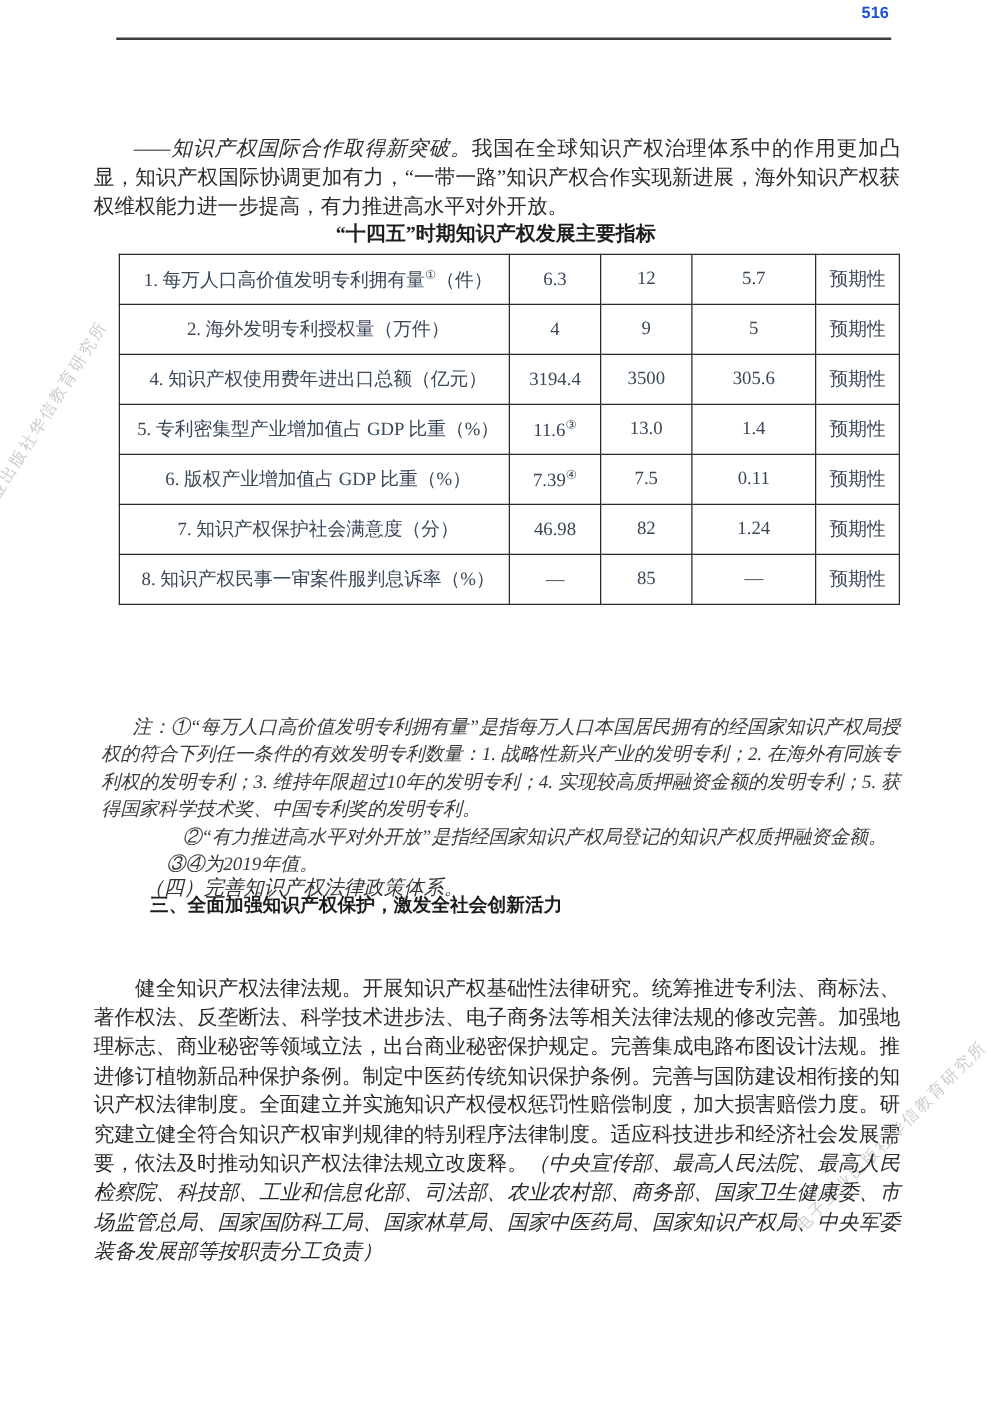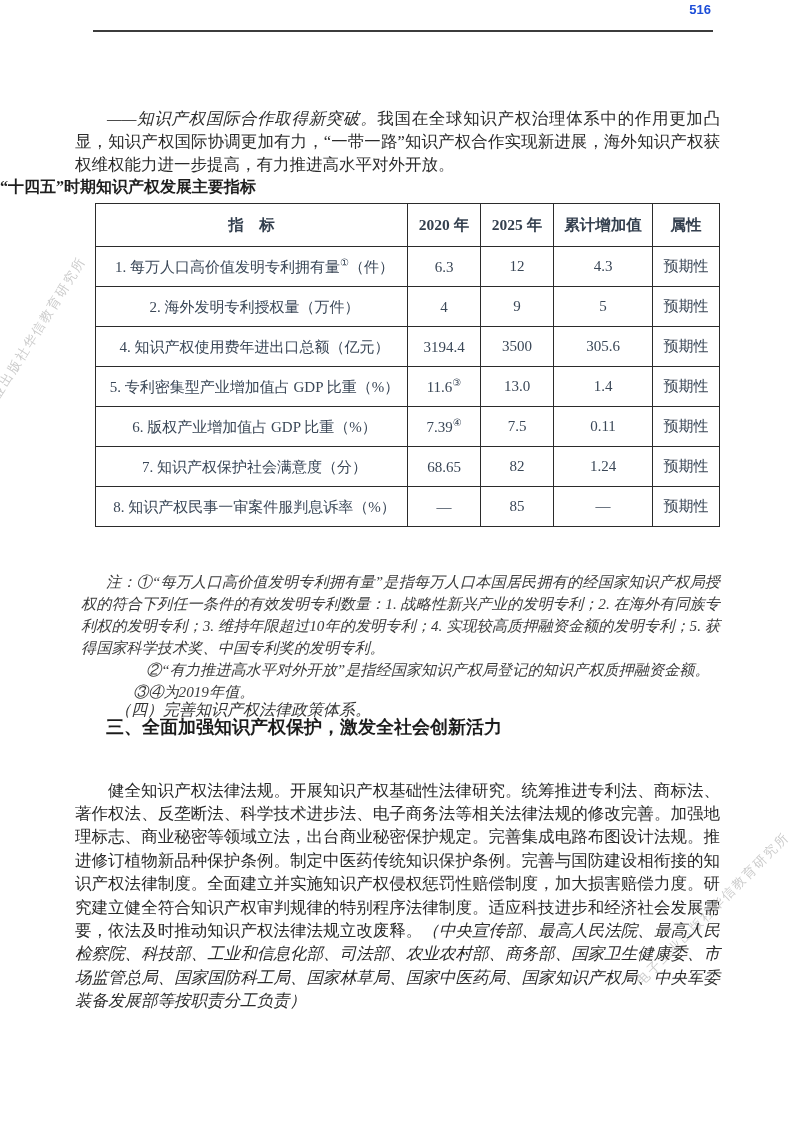--- a/index.html
+++ b/index.html
@@ -14,21 +14,21 @@
   .rule { position:absolute; top:30px; left:93px; width:620px; height:2px; background:#3c3c3c; }
 
   .intro {
     position:absolute; top:90px; left:75px; width:645px;
     font-size:16.5px; line-height:23.4px; text-align:justify; text-justify:inter-character;
     text-indent:32px; color:#2b2b2b;
   }
   .kai { font-style:italic; }
 
   .table-title {
-    position:absolute; top:177px; left:0; width:100%; text-align:left;
+    position:absolute; top:177px; left:0; width:100%; text-align:center;
     font-weight:700; font-size:16px; color:#1e1e1e;
   }
 
   table.ind-table {
     position:absolute; top:203px; left:95px; width:624px;
     border-collapse:collapse; table-layout:fixed;
     font-size:15px; color:#3a4757;
   }
   .ind-table th, .ind-table td {
     border:1px solid #2b2b2b; text-align:center; vertical-align:middle;
@@ -42,22 +42,22 @@
   .notes {
     position:absolute; top:571px; left:81px; width:639px;
     font-size:15.2px; line-height:22px; font-style:italic; color:#3b3b3b;
     text-align:justify; text-justify:inter-character;
   }
   .note-0 { text-indent:25px; }
   .note-1 { text-indent:65px; }
   .note-2 { text-indent:52px; }
 
   .sec-heading {
-    position:absolute; top:715px; left:61px; width:645px;
-    font-weight:700; font-size:18px; color:#1c1c1c; text-indent:45px;
+    position:absolute; top:715px; left:75px; width:645px;
+    font-weight:700; font-size:15px; color:#1c1c1c; text-indent:45px;
     font-family:"Liberation Sans", sans-serif;
   }
   .sub-heading {
     position:absolute; top:700px; left:75px; width:645px;
     font-style:italic; font-size:16px; color:#333; text-indent:40px;
   }
   .body-para {
     position:absolute; top:762px; left:75px; width:645px;
     font-size:16.5px; line-height:23.4px; text-align:justify; text-justify:inter-character;
     text-indent:33px; color:#2b2b2b;
@@ -91,32 +91,25 @@
 
     <table class="ind-table">
       <colgroup>
         <col style="width:312px">
           <col style="width:73px">
           <col style="width:73px">
           <col style="width:99px">
           <col style="width:67px">
       </colgroup>
       <tbody>
-          <tr>
-        <th>指　标</th>
-        <th>2020 年</th>
-        <th>2025 年</th>
-        <th>累计增加值</th>
-        <th>属性</th>
-      </tr>
       <tr>
         <td class="ind"><span>1. 每万人口高价值发明专利拥有量</span><span class="sup">①</span><span>（件）</span></td>
         <td><span>6.3</span><span class="sup"></span></td>
         <td>12</td>
-        <td>4.3</td>
+        <td>5.7</td>
         <td>预期性</td>
       </tr>
       <tr>
         <td class="ind"><span>2. 海外发明专利授权量（万件）</span><span class="sup"></span><span></span></td>
         <td><span>4</span><span class="sup"></span></td>
         <td>9</td>
         <td>5</td>
         <td>预期性</td>
       </tr>
       <tr>
@@ -135,21 +128,21 @@
       </tr>
       <tr>
         <td class="ind"><span>6. 版权产业增加值占 GDP 比重（%）</span><span class="sup"></span><span></span></td>
         <td><span>7.39</span><span class="sup">④</span></td>
         <td>7.5</td>
         <td>0.11</td>
         <td>预期性</td>
       </tr>
       <tr>
         <td class="ind"><span>7. 知识产权保护社会满意度（分）</span><span class="sup"></span><span></span></td>
-        <td><span>68.65</span><span class="sup"></span></td>
+        <td><span>46.98</span><span class="sup"></span></td>
         <td>82</td>
         <td>1.24</td>
         <td>预期性</td>
       </tr>
       <tr>
         <td class="ind"><span>8. 知识产权民事一审案件服判息诉率（%）</span><span class="sup"></span><span></span></td>
         <td><span>—</span><span class="sup"></span></td>
         <td>85</td>
         <td>—</td>
         <td>预期性</td>

